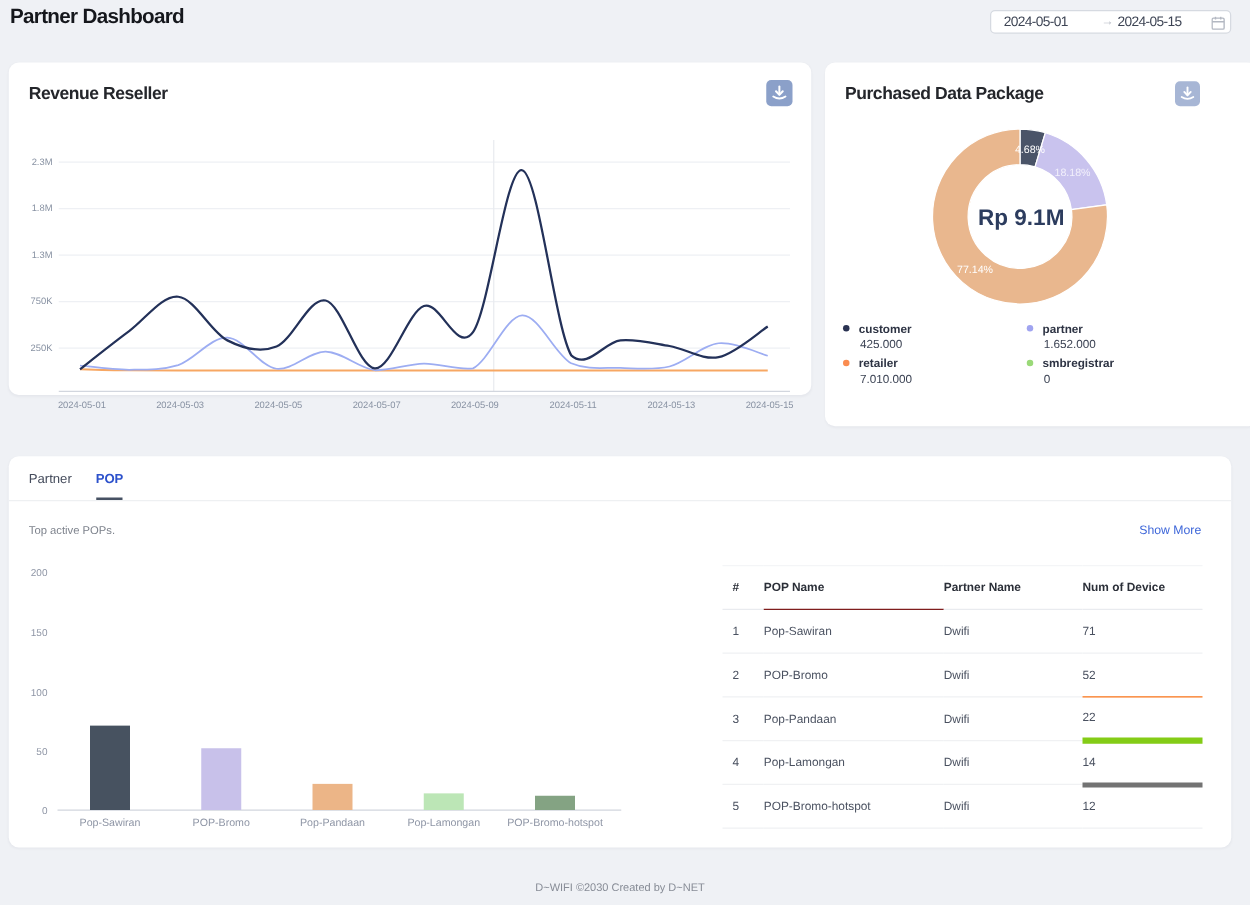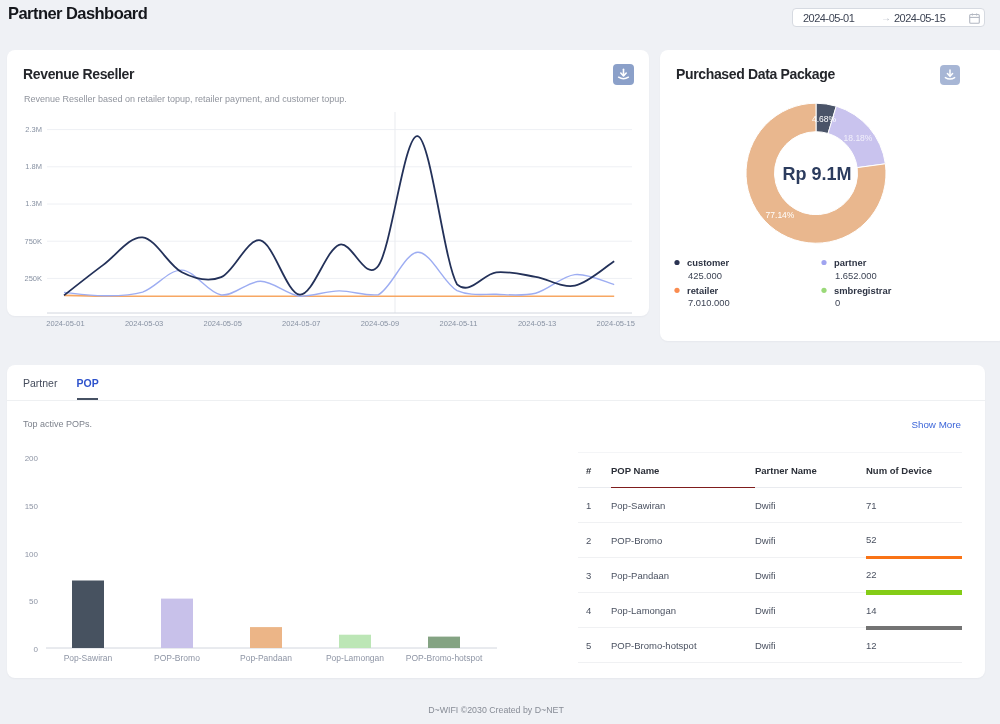--- a/index.html
+++ b/index.html
@@ -20,21 +20,20 @@
   <svg class="abs" style="left:176px;top:3.5px;" width="11" height="11" viewBox="0 0 11 11">
       <rect x="0.7" y="1.5" width="9.6" height="8.8" rx="1" fill="none" stroke="#b3b8c2" stroke-width="1.1"></rect>
       <line x1="0.7" y1="4.4" x2="10.3" y2="4.4" stroke="#b3b8c2" stroke-width="1.1"></line>
       <line x1="3.4" y1="0.4" x2="3.4" y2="2.6" stroke="#b3b8c2" stroke-width="1.1"></line>
       <line x1="7.6" y1="0.4" x2="7.6" y2="2.6" stroke="#b3b8c2" stroke-width="1.1"></line>
     </svg>
 </div>
 
 <div class="card" style="left:7px;top:50px;width:642px;height:266px;">
   <div class="abs" style="left:16px;top:16px;font-size:14px;font-weight:bold;color:#24262b;letter-spacing:-.35px;">Revenue Reseller</div>
-  <div class="abs" style="left:17px;top:44px;font-size:9px;color:#90949d;">Revenue Reseller based on retailer topup, retailer payment, and customer topup.</div>
   <div class="abs" style="left:606px;top:14px;width:21px;height:21px;border-radius:4px;background:#8ba0c9;">
     <svg width="21" height="21" viewBox="0 0 21 21">
         <g stroke="#fff" stroke-width="1.6" fill="none" stroke-linecap="round">
           <line x1="10.5" y1="5.2" x2="10.5" y2="11.2"></line>
           <path d="M7.8,9 L10.5,11.9 L13.2,9" stroke-linejoin="round"></path>
           <path d="M5.6,13.2 Q10.5,16.4 15.4,13.2" stroke-width="1.5"></path>
         </g>
       </svg>
   </div>
 
@@ -166,21 +165,21 @@
         <tr style="height:35px;">
             <td style="padding:0 0 0 8px;border-bottom:1px solid #f0f1f3;">1</td>
             <td style="padding:0;border-bottom:1px solid #f0f1f3;">Pop-Sawiran</td>
             <td style="padding:0;border-bottom:1px solid #f0f1f3;">Dwifi</td>
             <td style="padding:0;border-bottom:1px solid #f0f1f3;">71</td>
           </tr>
         <tr style="height:35px;">
             <td style="padding:0 0 0 8px;border-bottom:1px solid #f0f1f3;">2</td>
             <td style="padding:0;border-bottom:1px solid #f0f1f3;">POP-Bromo</td>
             <td style="padding:0;border-bottom:1px solid #f0f1f3;">Dwifi</td>
-            <td style="padding:0;border-bottom:3px solid #f97316;">52</td>
+            <td style="padding:0;border-bottom:1px solid #f97316;">52</td>
           </tr>
         <tr style="height:35px;">
             <td style="padding:0 0 0 8px;border-bottom:1px solid #f0f1f3;">3</td>
             <td style="padding:0;border-bottom:1px solid #f0f1f3;">Pop-Pandaan</td>
             <td style="padding:0;border-bottom:1px solid #f0f1f3;">Dwifi</td>
             <td style="padding:0;border-bottom:5px solid #84cc16;">22</td>
           </tr>
         <tr style="height:35px;">
             <td style="padding:0 0 0 8px;border-bottom:1px solid #f0f1f3;">4</td>
             <td style="padding:0;border-bottom:1px solid #f0f1f3;">Pop-Lamongan</td>

